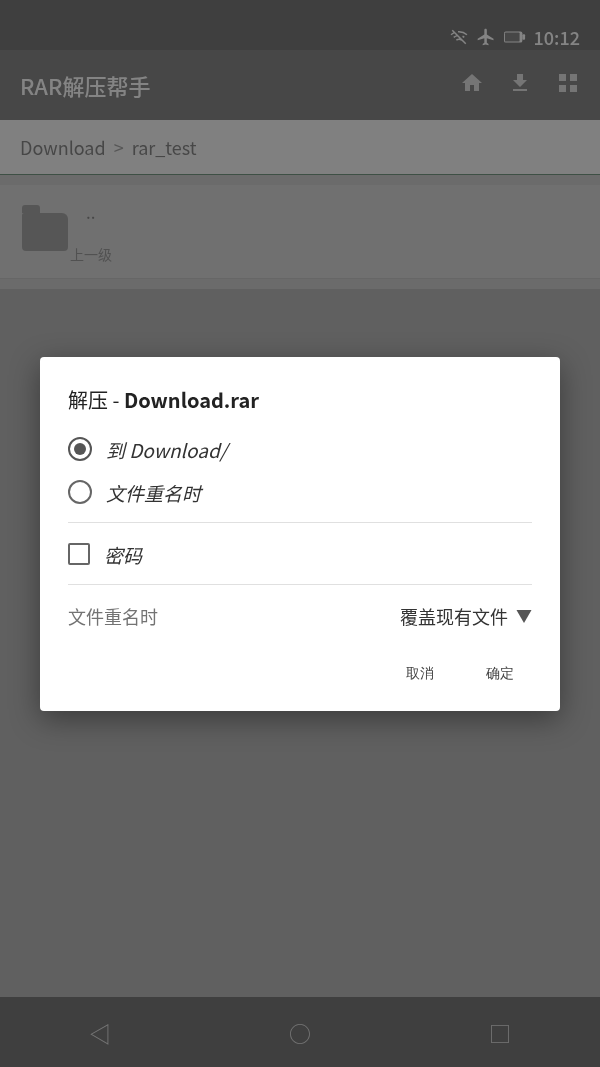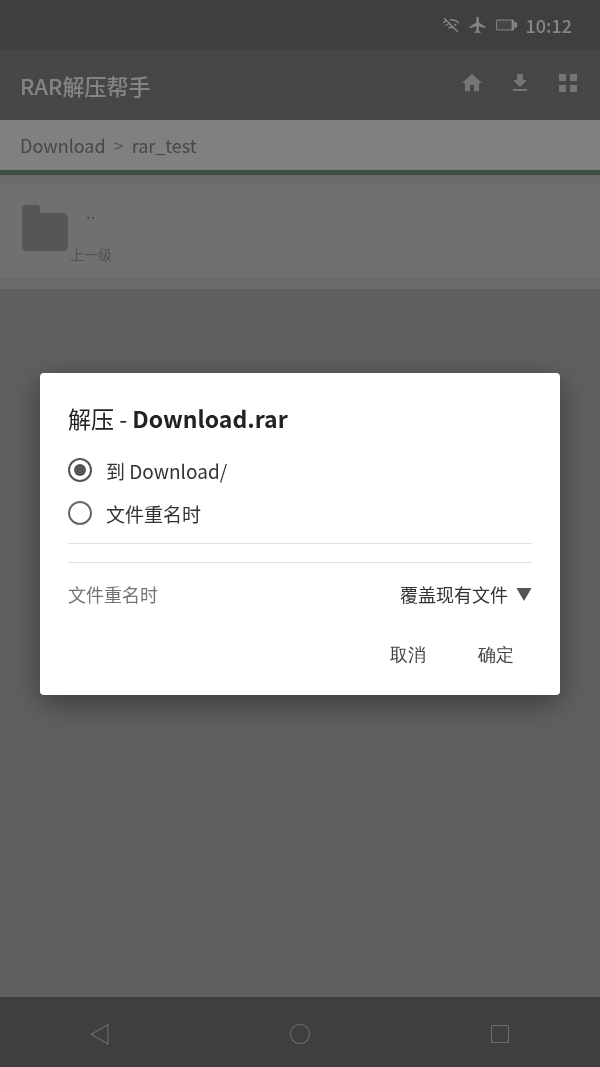--- a/index.html
+++ b/index.html
@@ -11,23 +11,23 @@
       overflow: hidden;
       position: relative;
     }
 
     
     .status-bar {
       width: 100%;
       height: 50px;
       background: #1a1a1a;
       display: flex;
-      align-items: center;
+      align-items: flex-end;
       justify-content: flex-end;
-      padding: 0 28px;
+      padding: 0 20px;
     }
     .status-icons {
       display: flex;
       align-items: center;
       gap: 8px;
     }
     .status-time {
       color: white;
       font-size: 18px;
       font-weight: 500;
@@ -60,21 +60,21 @@
     }
 
     
     .breadcrumb-bar {
       width: 100%;
       height: 55px;
       background: #f0f0f0;
       display: flex;
       align-items: center;
       padding: 0 20px;
-      border-bottom: 5px solid #14532d;
+      border-bottom: 1px solid #14532d;
     }
     .breadcrumb-text {
       font-size: 18px;
       color: #333;
     }
     .breadcrumb-sep {
       font-size: 18px;
       color: #666;
       margin: 0 8px;
     }
@@ -142,21 +142,21 @@
 
     
     .dialog {
       width: 520px;
       background: white;
       border-radius: 4px;
       padding: 28px 28px 20px 28px;
       box-shadow: 0 8px 30px rgba(0,0,0,0.4);
     }
     .dialog-title {
-      font-size: 23px;
+      font-size: 20px;
       color: #222;
       margin-bottom: 22px;
     }
     .dialog-title strong {
       font-weight: 700;
     }
     .dialog-option {
       display: flex;
       align-items: center;
       margin-bottom: 16px;
@@ -178,20 +178,21 @@
     }
     .radio-inner {
       width: 12px;
       height: 12px;
       border-radius: 50%;
       background: #555;
     }
     .option-label {
       font-size: 19px;
       color: #333;
+      font-style: italic;
     }
     .checkbox-outer {
       width: 22px;
       height: 22px;
       border: 2px solid #666;
       border-radius: 2px;
       display: flex;
       align-items: center;
       justify-content: center;
       margin-right: 14px;
@@ -225,21 +226,21 @@
       font-size: 16px;
       color: #555;
     }
     .dialog-actions {
       display: flex;
       justify-content: flex-end;
       gap: 16px;
       padding-top: 4px;
     }
     .btn-cancel, .btn-confirm {
-      font-size: 18px;
+      font-size: 14px;
       padding: 8px 18px;
       border: none;
       background: transparent;
       cursor: pointer;
       color: #444;
       border-radius: 3px;
     }
 
     
     .nav-bar {
@@ -332,20 +333,24 @@
       <span class="option-label">到 Download/</span>
     </div>
 
     <div class="dialog-option">
       <div class="radio-outer"></div>
       <span class="option-label">文件重名时</span>
     </div>
 
     <div class="dialog-divider"></div>
 
+    <div class="dialog-option">
+      <div class="checkbox-outer"></div>
+      <span class="option-label">密码</span>
+    </div>
 
     <div class="dialog-divider"></div>
 
     <div class="dialog-row-select">
       <span class="row-select-label">文件重名时</span>
       <div class="row-select-value">
         <span>覆盖现有文件</span>
         <span class="dropdown-arrow">▼</span>
       </div>
     </div>

